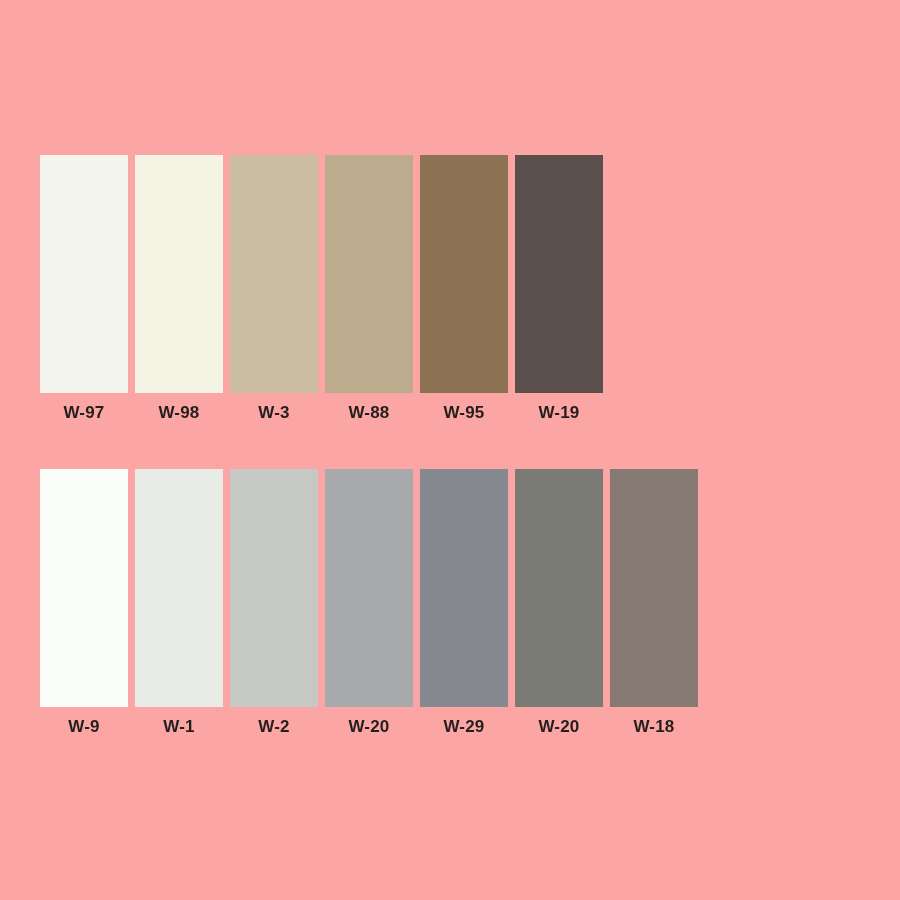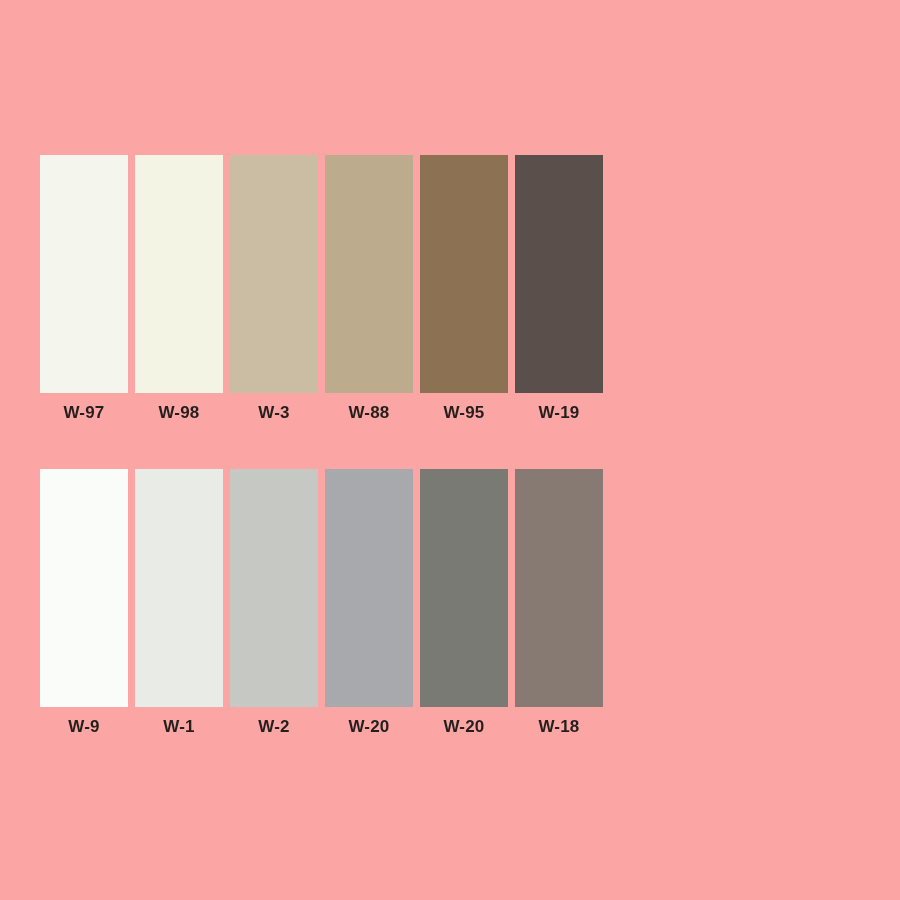--- a/index.html
+++ b/index.html
@@ -105,20 +105,24 @@
       </div>
       <div class="swatch-cell">
         <div class="swatch-chip" title="W-2" style="background-color: rgb(198, 200, 196);"></div>
         <div class="swatch-label">W-2</div>
       </div>
       <div class="swatch-cell">
         <div class="swatch-chip" title="W-15" style="background-color: rgb(167, 169, 172);"></div>
         <div class="swatch-label">W-20</div>
       </div>
       <div class="swatch-cell">
+        <div class="swatch-chip" title="W-29" style="background-color: rgb(133, 136, 142);"></div>
+        <div class="swatch-label">W-29</div>
+      </div>
+      <div class="swatch-cell">
         <div class="swatch-chip" title="W-16" style="background-color: rgb(122, 122, 116);"></div>
         <div class="swatch-label">W-20</div>
       </div>
       <div class="swatch-cell">
         <div class="swatch-chip" title="W-18" style="background-color: rgb(134, 122, 115);"></div>
         <div class="swatch-label">W-18</div>
       </div>
     </div>
 
 </div>

